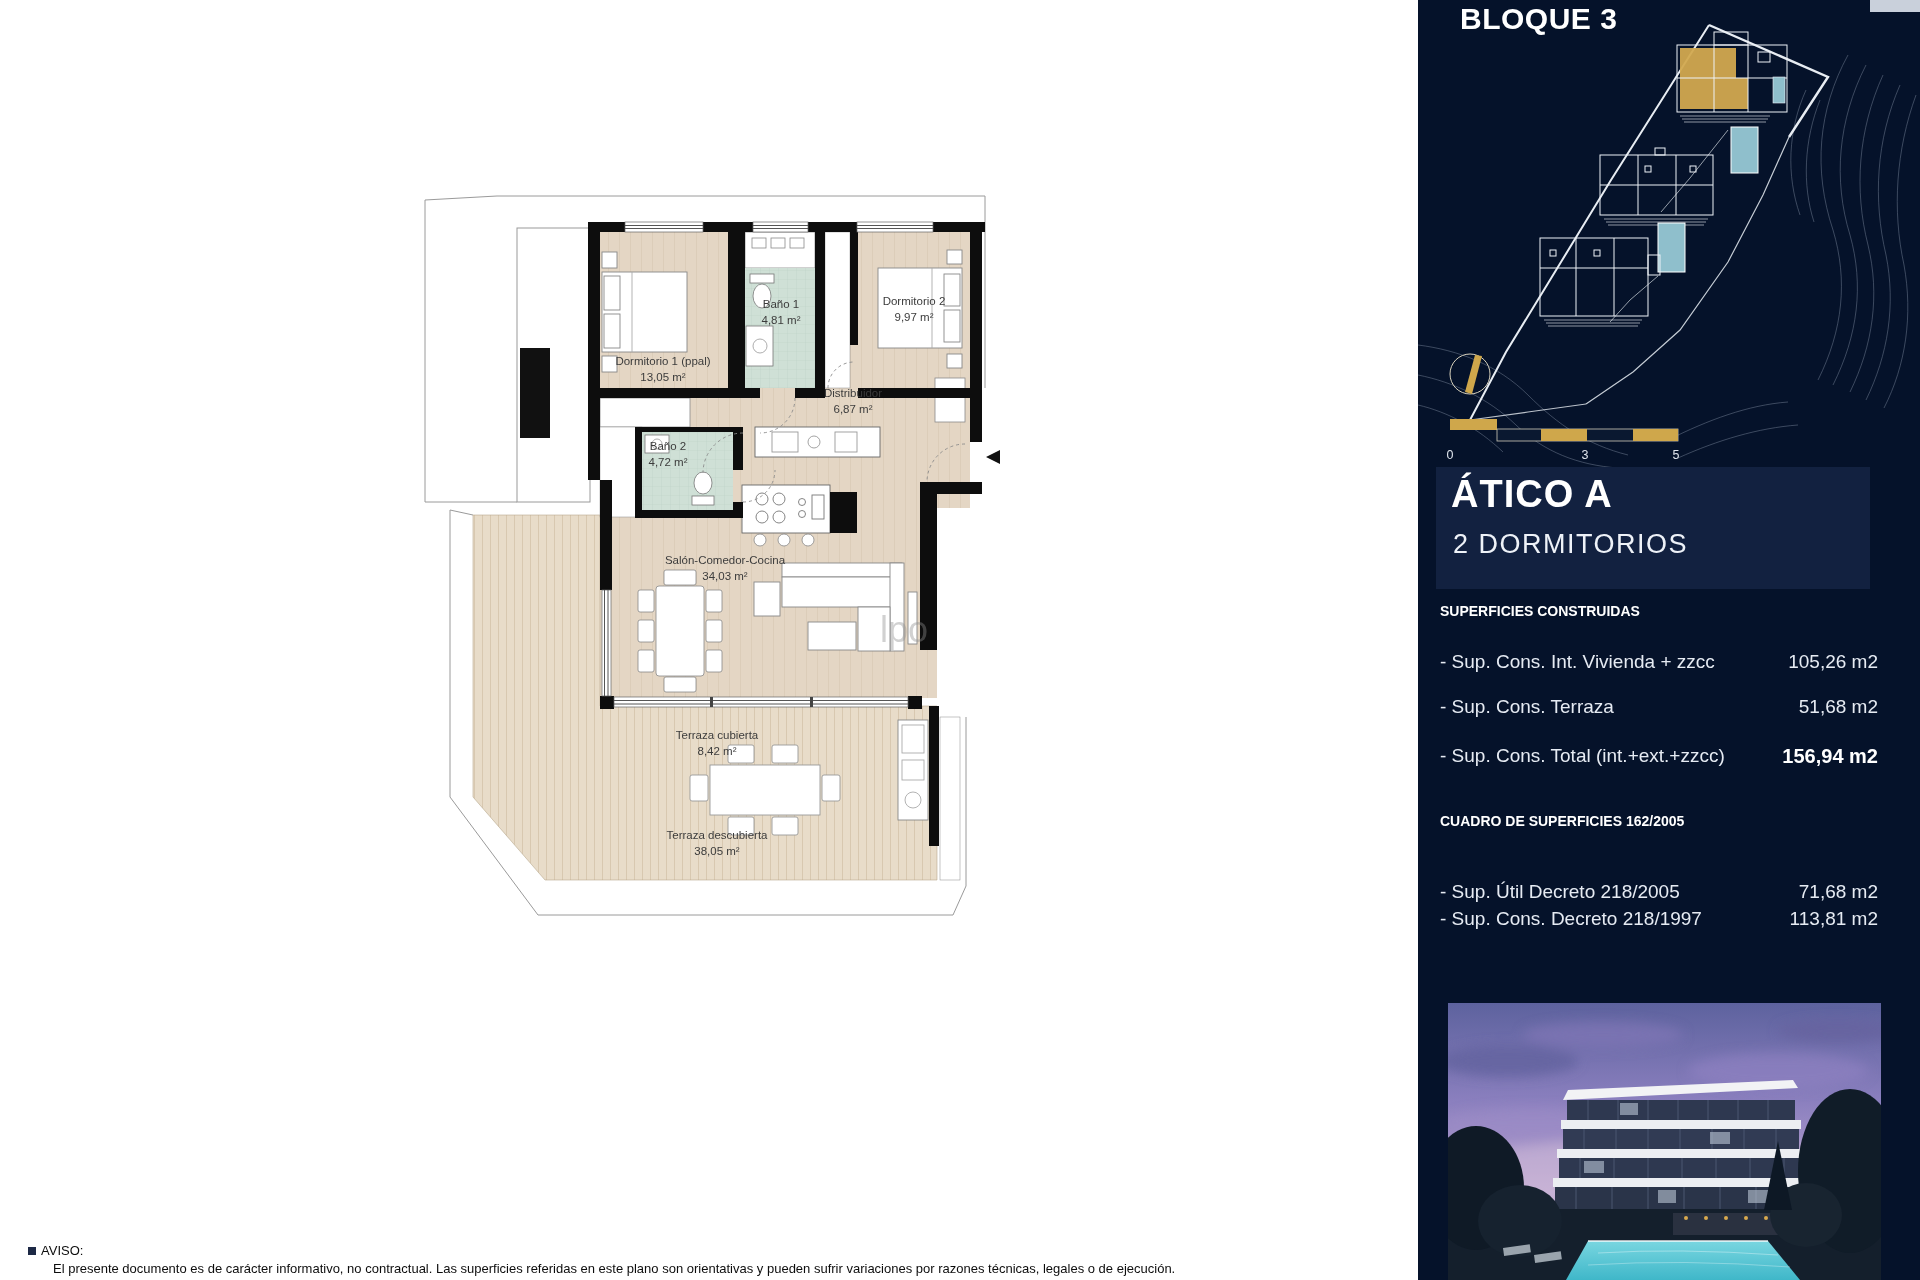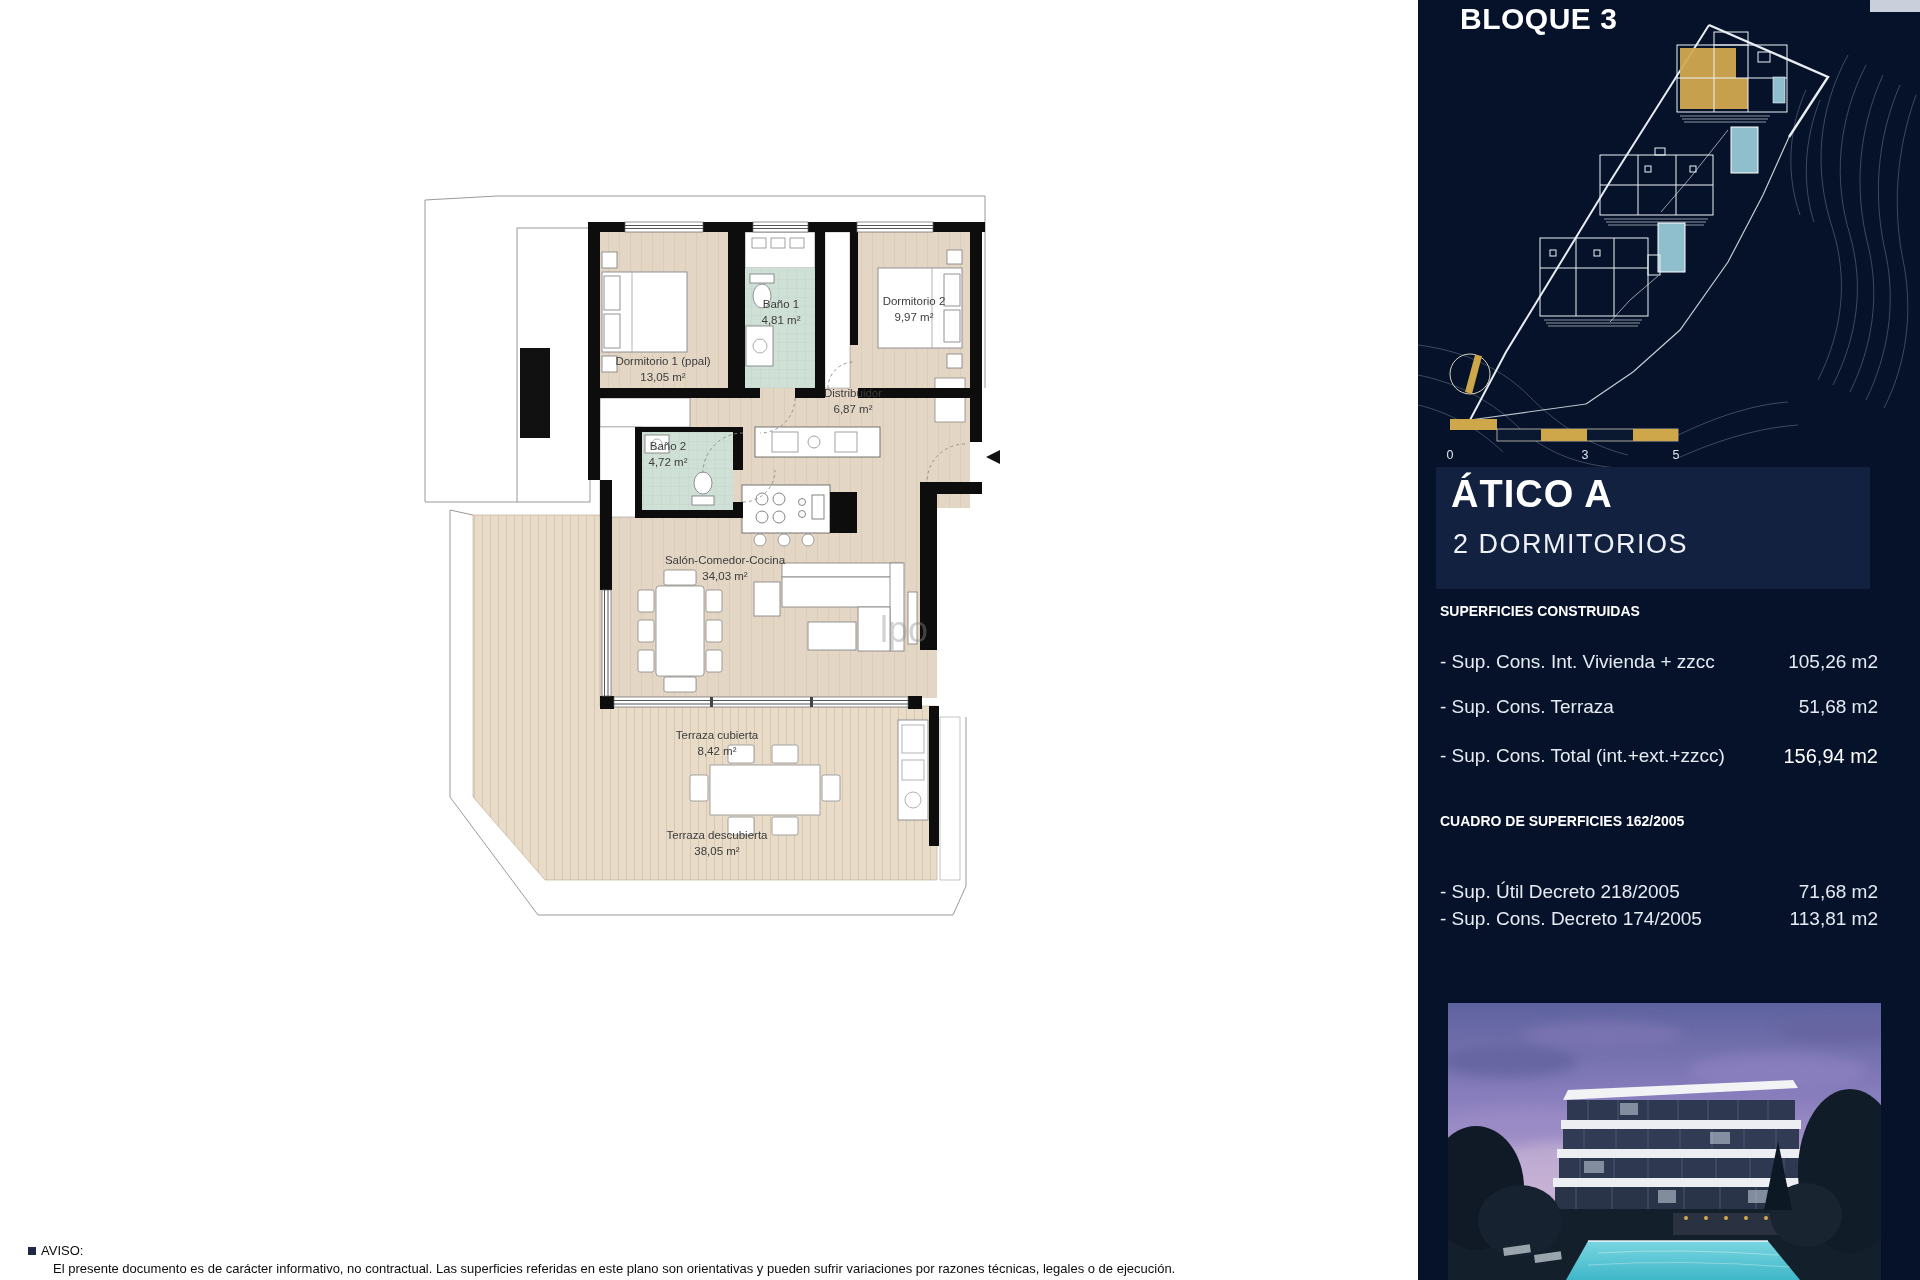--- a/index.html
+++ b/index.html
@@ -10,21 +10,21 @@
   
   .sidebar{position:absolute;left:1418px;top:0;width:502px;height:1280px;background:#05122a;}
   .block-title{position:absolute;left:42px;top:2px;font-size:30px;font-weight:800;color:#ffffff;letter-spacing:.5px;}
   .siteplan-svg{position:absolute;left:0;top:0;}
   .unit-panel{position:absolute;left:18px;top:467px;width:434px;height:122px;background:#122140;text-align:center;}
   .unit-title{position:absolute;left:15px;top:6px;font-size:38px;font-weight:800;color:#ffffff;letter-spacing:1px;}
   .unit-sub{position:absolute;left:17px;top:62px;font-size:27px;font-weight:400;color:#eef2f8;letter-spacing:1.5px;}
   .sec-heading{position:absolute;left:22px;color:#ffffff;font-weight:700;font-size:14px;white-space:nowrap;}
   .srow{position:absolute;left:22px;width:438px;display:flex;justify-content:space-between;color:#e6ebf3;font-size:19px;white-space:nowrap;}
   .srow .val{color:#e6ebf3;}
-  .srow.total .val{font-weight:400;font-size:20px;color:#ffffff;}
+  .srow.total .val{font-weight:700;font-size:20px;color:#ffffff;}
   .photo{position:absolute;left:30px;top:1003px;width:433px;height:277px;overflow:hidden;}
   
   .plan-svg{position:absolute;left:410px;top:180px;}
   
   .footer{position:absolute;left:28px;top:1243px;font-size:13px;color:#0d0d0d;line-height:16px;}
   .footer .sq{display:inline-block;width:8px;height:8px;background:#1d2945;margin-right:5px;}
   .footer .line2{margin-left:25px;margin-top:2px;}
 </style>
 </head>
 <body>
@@ -367,21 +367,21 @@
     <span class="lbl">- Sup. Cons. Total (int.+ext.+zzcc)</span>
     <span class="val">156,94 m2</span>
   </div>
 
   <div class="sec-heading" style="top:813px;">CUADRO DE SUPERFICIES 162/2005</div>
   <div class="srow" style="top:881px;">
     <span class="lbl">- Sup. Útil Decreto 218/2005</span>
     <span class="val">71,68 m2</span>
   </div>
   <div class="srow" style="top:908px;">
-    <span class="lbl">- Sup. Cons. Decreto 174/2005</span>
+    <span class="lbl">- Sup. Cons. Decreto 218/1997</span>
     <span class="val">113,81 m2</span>
   </div>
 
   <div class="photo">
     <svg width="433" height="277" viewBox="0 0 433 277">
       <defs>
         <linearGradient id="sky" x1="0" y1="0" x2="0" y2="1">
           <stop offset="0" stop-color="#5d629e"></stop>
           <stop offset="0.35" stop-color="#8a7fbe"></stop>
           <stop offset="0.65" stop-color="#b6a0cf"></stop>

